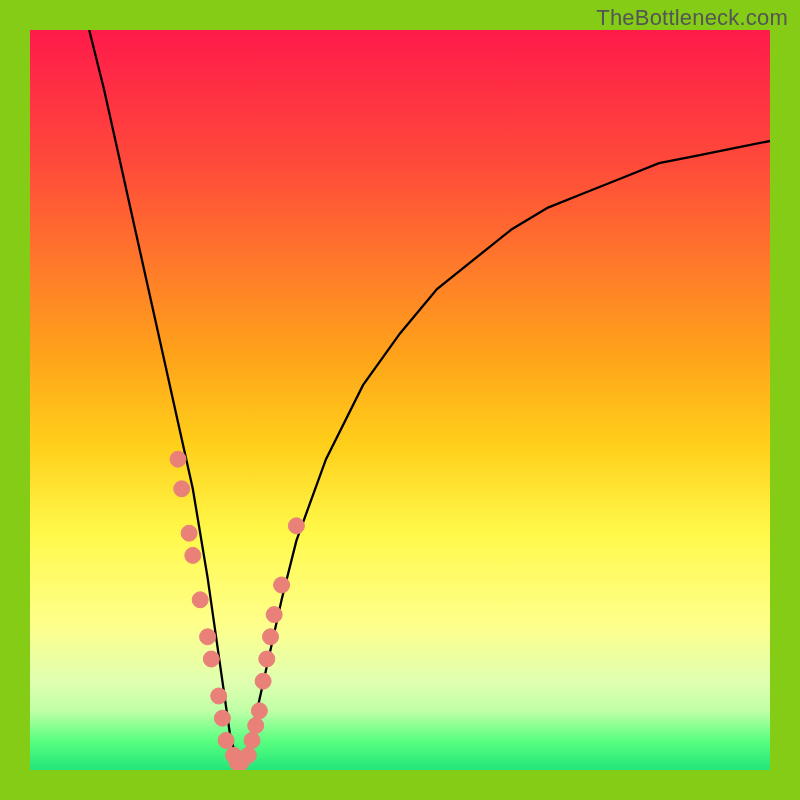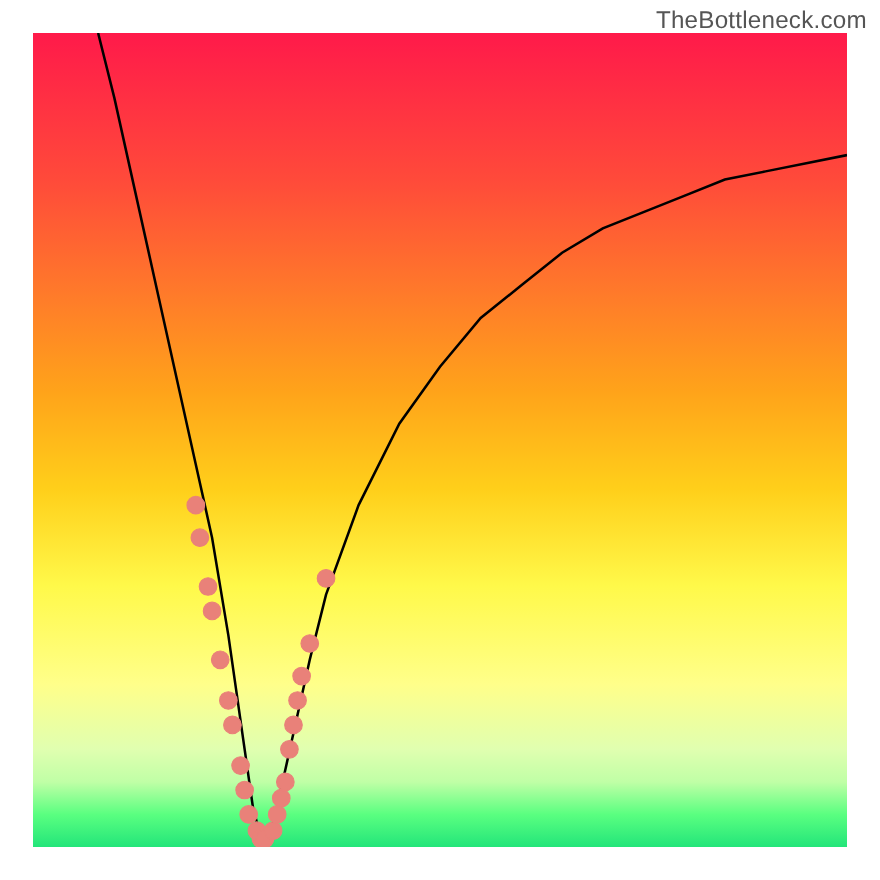--- a/index.html
+++ b/index.html
@@ -8,21 +8,21 @@
     width: 800px;
     height: 800px;
     overflow: hidden;
     background: #000;
     font-family: Arial, Helvetica, sans-serif;
   }
   .frame {
     position: relative;
     width: 800px;
     height: 800px;
-    background: #ffffff;
+    background: #84cc16;
   }
   .plot-area {
     position: absolute;
     left: 30px;
     top: 30px;
     width: 740px;
     height: 740px;
     background: linear-gradient(to bottom,
       #ff1a4a 0%,
       #ff4a3a 18%,

